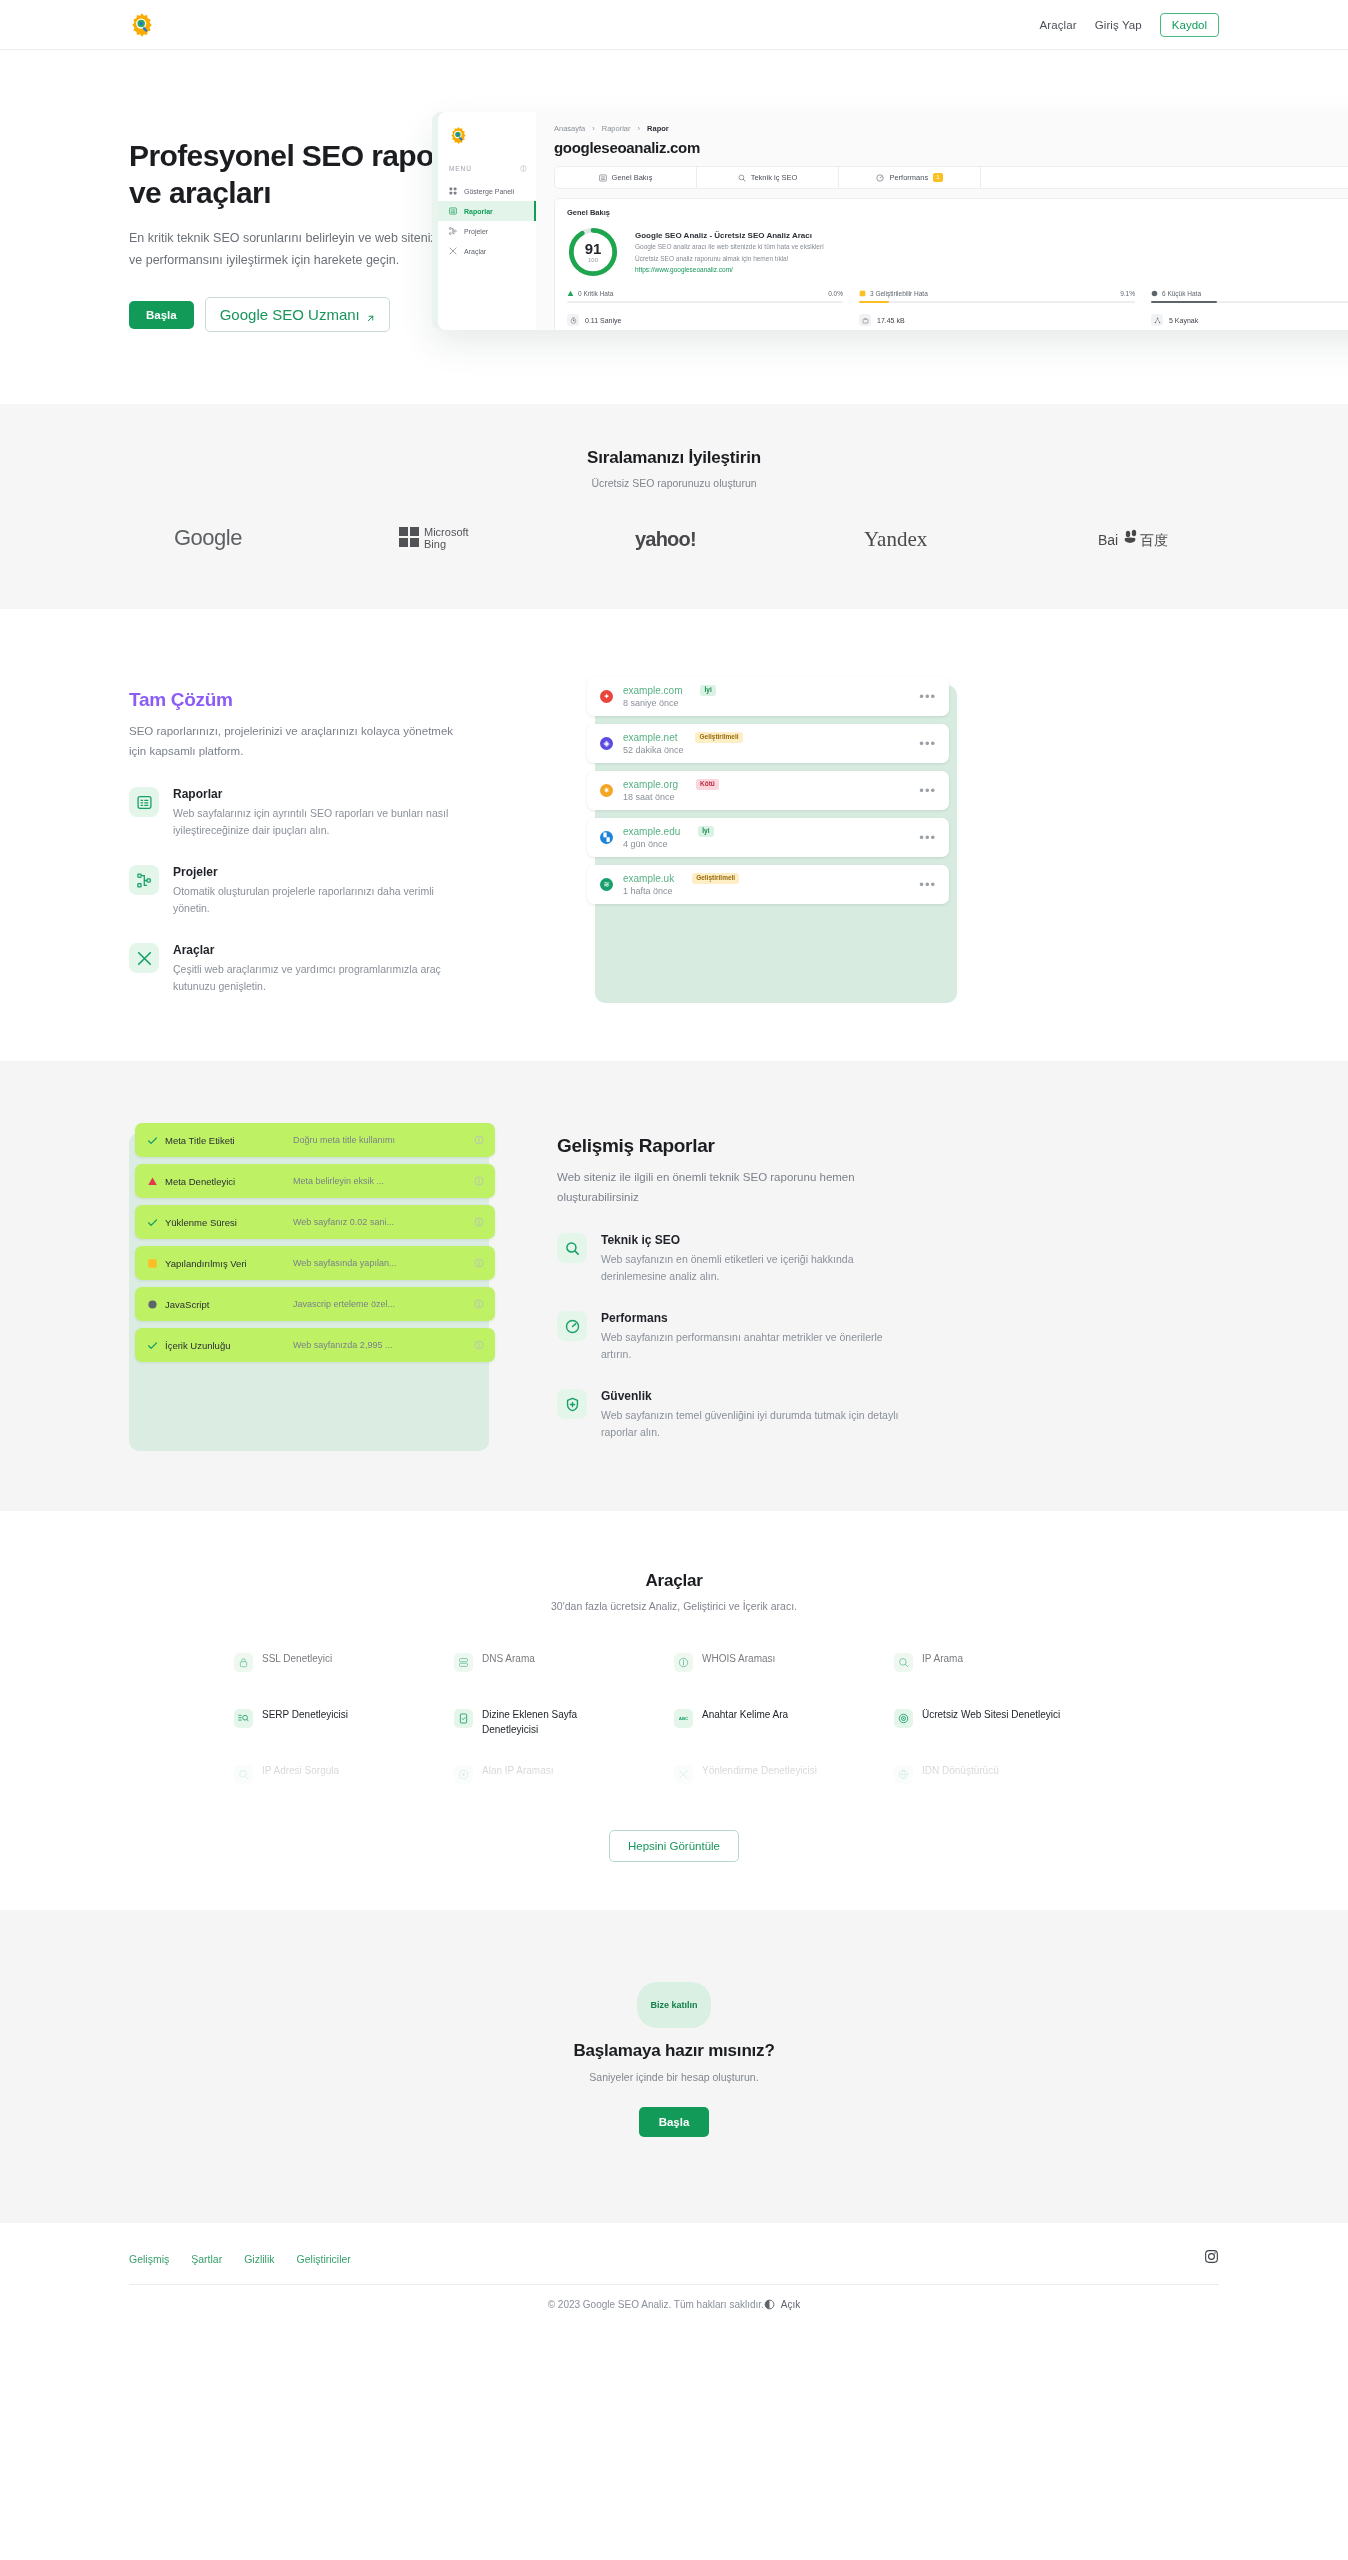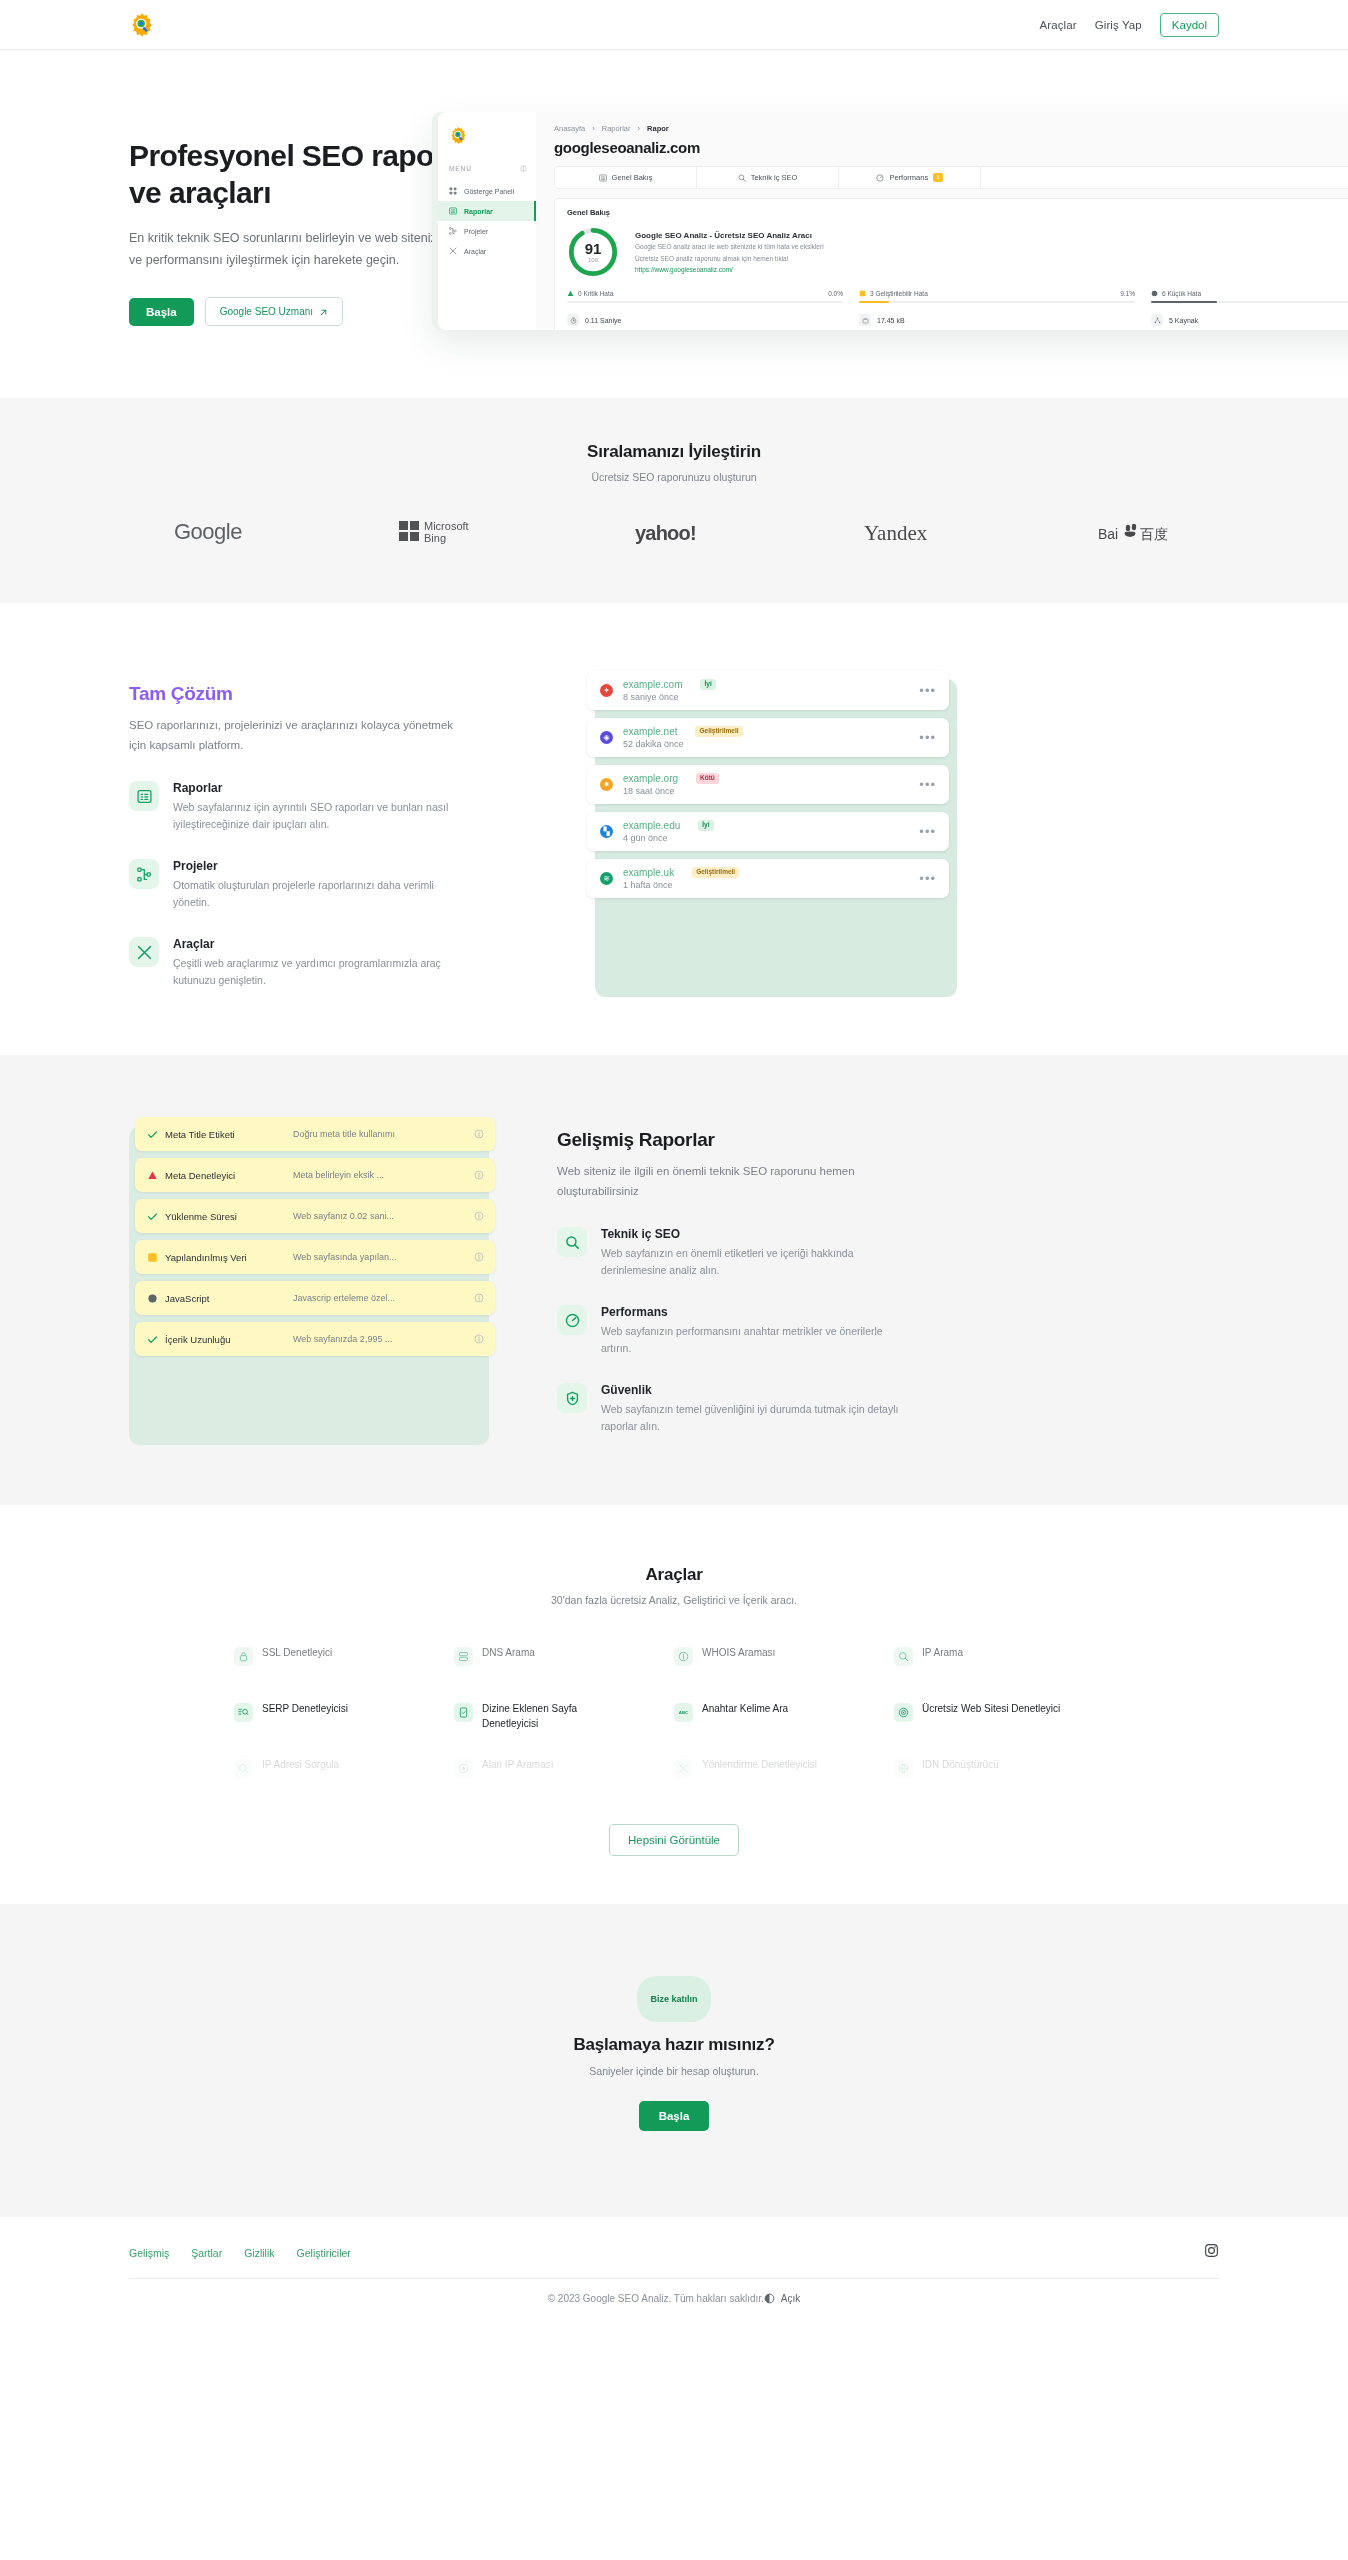--- a/index.html
+++ b/index.html
@@ -24,21 +24,21 @@
 
   
   .hero{background:#fff;padding:64px 0 72px 0;position:relative;}
   .hero-inner{width:1090px;margin:0 auto;display:flex;align-items:flex-start;}
   .hero-left{width:390px;padding-top:24px;}
   .hero-h1{font-size:30px;line-height:1.22;font-weight:700;letter-spacing:-.6px;color:#1b1d21;}
   .hero-p{margin-top:17px;font-size:12.5px;line-height:1.72;color:#6b7178;width:372px;}
   .hero-btns{margin-top:26px;display:flex;align-items:center;gap:11px;}
   .btn-primary{background:#129a58;color:#fff;font-size:11.5px;font-weight:600;
     border:none;border-radius:5px;padding:8px 17px;cursor:pointer;}
-  .btn-ghost{background:#fff;color:#17955b;font-size:10px;border:1px solid #c8ddd1;
+  .btn-ghost{background:#fff;color:#17955b;font-size:15px;border:1px solid #c8ddd1;
     border-radius:5px;padding:8px 14px;cursor:pointer;display:inline-flex;align-items:flex-end;gap:6px;}
 
   
   .mock{position:absolute;left:432px;top:62px;width:1010px;height:218px;
     display:flex;border-radius:9px 0 0 9px;background:#eaf3ee;
     box-shadow:0 14px 34px rgba(30,60,45,.10);overflow:hidden;}
   .mock-side{width:98px;background:#fff;border-radius:8px 0 0 8px;padding:12px 0 0 0;flex:none;
     margin-left:6px;}
   .mock-side .brandmark{width:19px;height:19px;margin:2px 0 16px 11px;}
   .mock-menu-label{font-size:6.5px;color:#9aa0a7;letter-spacing:.9px;margin:0 0 9px 11px;
@@ -115,21 +115,21 @@
   .pill.bad{background:#fbd7dd;color:#bb2942;}
   .dtime{font-size:9px;color:#8a9099;margin-top:2px;}
   .dots{font-size:13px;color:#9aa0a7;letter-spacing:1px;line-height:1;}
 
   
   .advanced{background:#f5f5f6;padding:62px 0 70px;}
   .advanced-inner{width:1090px;margin:0 auto;display:flex;gap:62px;}
   .chk-stack{position:relative;width:360px;margin-left:6px;}
   .chk-bg{position:absolute;left:-6px;top:10px;right:6px;bottom:-10px;background:#dbece2;border-radius:10px;}
   .chk-list{position:relative;}
-  .chk{background:#fef9c3;border-radius:7px;box-shadow:0 1px 3px rgba(20,40,30,.08);
+  .chk{background:#bef264;border-radius:7px;box-shadow:0 1px 3px rgba(20,40,30,.08);
     height:34px;display:flex;align-items:center;padding:0 11px;margin-bottom:7px;}
   .chk .st{width:13px;flex:none;display:flex;align-items:center;justify-content:center;}
   .chk .lbl{font-size:9.5px;color:#2b2f35;width:128px;margin-left:6px;}
   .chk .desc{font-size:9px;color:#7b818a;flex:1;}
   .chk .info{flex:none;}
   .adv-right{flex:1;padding-top:12px;}
   .adv-h2{font-size:19px;font-weight:700;color:#1b1d21;letter-spacing:-.3px;}
   .adv-p{font-size:11.5px;color:#7b818a;line-height:1.7;margin-top:11px;width:350px;}
 
   

